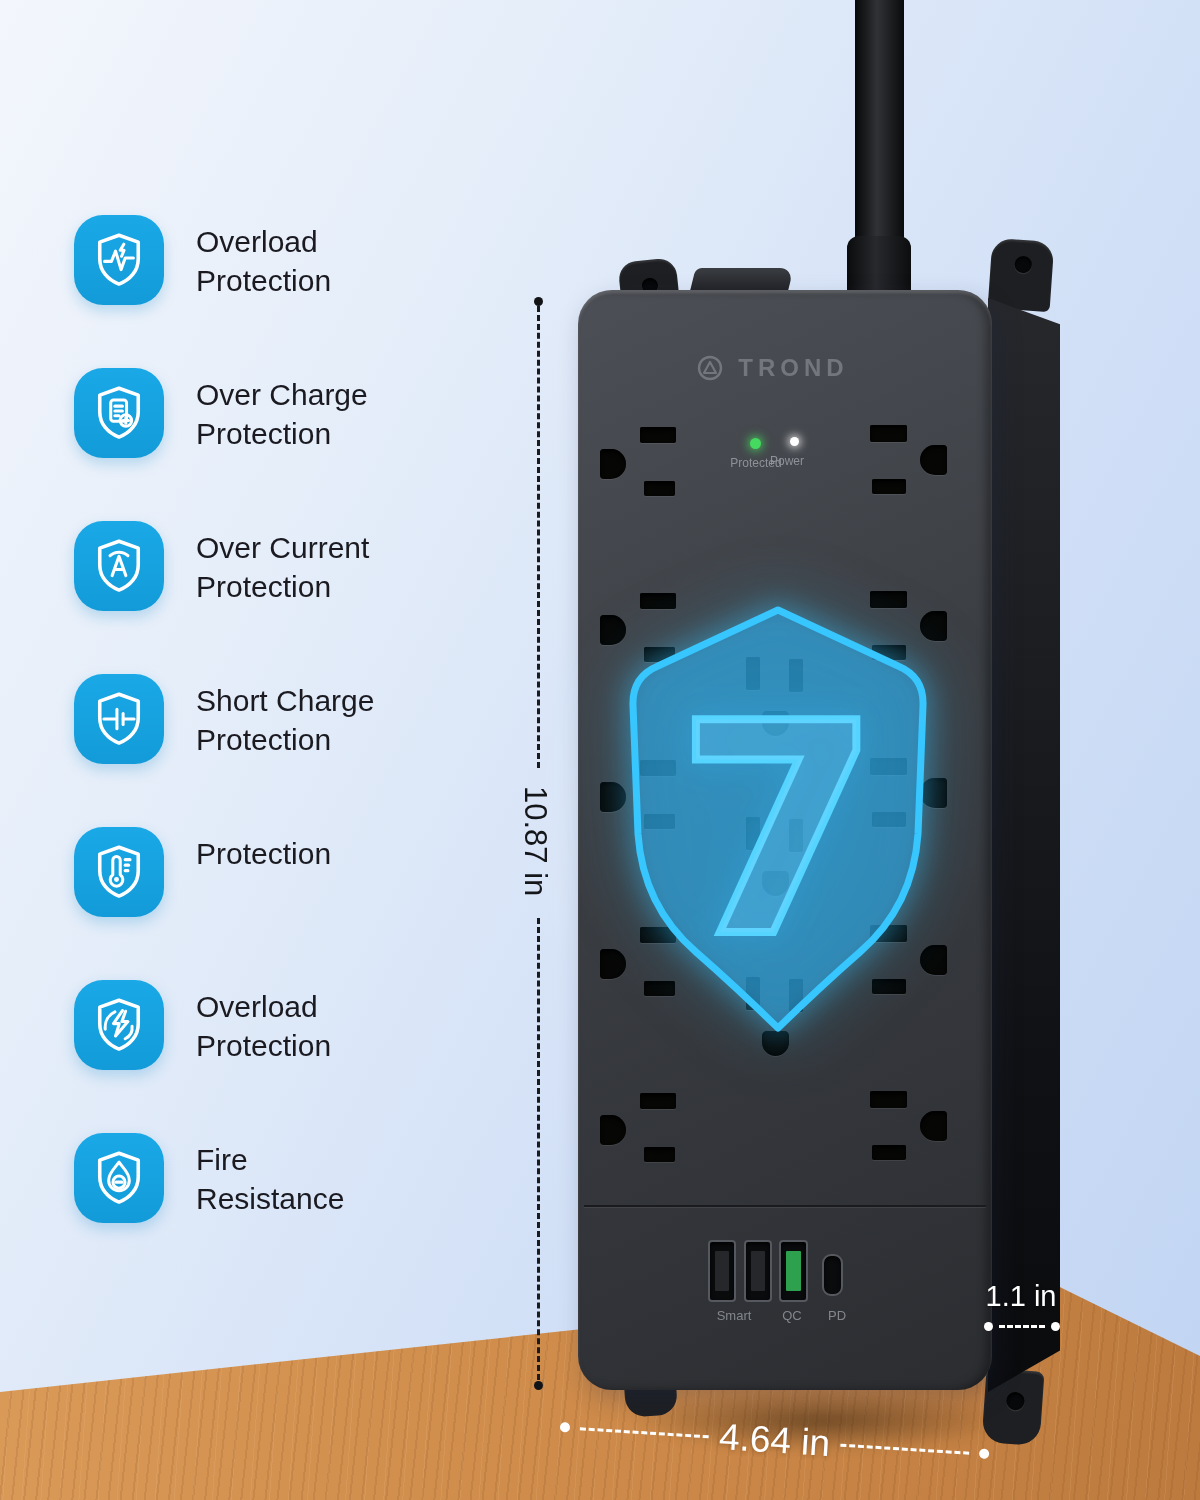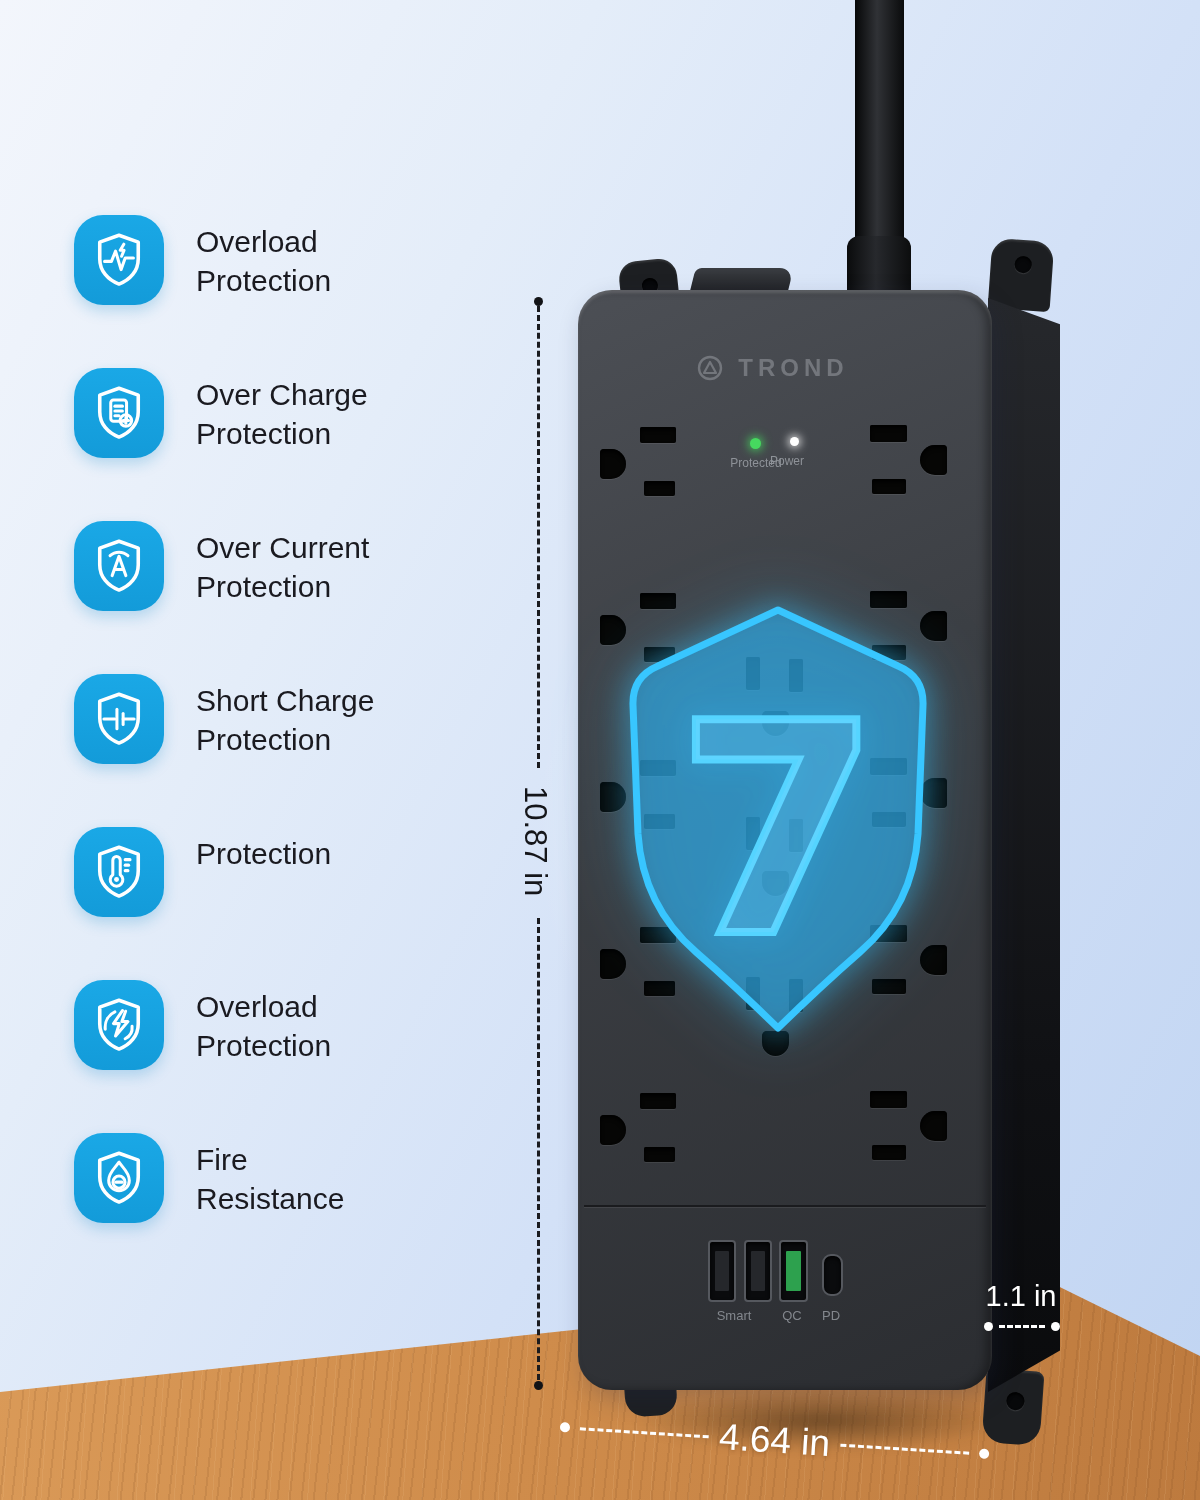--- a/index.html
+++ b/index.html
@@ -113,21 +113,21 @@
   .usb{position:absolute;border:2px solid #55585e;background:#0a0b0d;box-shadow:inset 0 2px 4px rgba(0,0,0,.9);}
   .usb .tab{position:absolute;left:5px;top:9px;right:5px;bottom:9px;border-radius:1px;background:#25272b;}
   .usb-a1{left:130px;top:950px;width:24px;height:58px;border-radius:4px;}
   .usb-a2{left:166px;top:950px;width:24px;height:58px;border-radius:4px;}
   .usb-qc{left:201px;top:950px;width:25px;height:58px;border-radius:4px;}
   .usb-qc .tab{background:#2da14e;}
   .usb-c{left:244px;top:964px;width:17px;height:38px;border-radius:9px;}
   .usb-label{position:absolute;top:1018px;font-size:13px;color:#83878d;text-align:center;}
   .ul-smart{left:118px;width:76px;}
   .ul-qc{left:196px;width:36px;}
-  .ul-pd{left:238px;width:30px;}
+  .ul-pd{left:244px;width:30px;}
   
   .shield-wrap{position:absolute;left:608px;top:594px;width:340px;height:456px;
     filter:drop-shadow(0 0 14px rgba(56,198,255,.65)) drop-shadow(0 0 34px rgba(56,198,255,.35));}
   .shield-wrap svg{width:100%;height:100%;display:block;}
   .shield-num{
     font-family:"DejaVu Sans","Liberation Sans",sans-serif;font-weight:bold;font-size:292px;
     fill:rgba(130,215,255,.20);stroke:#55d4ff;stroke-width:8px;paint-order:stroke;
   }
   
   .dim-v-seg{position:absolute;left:537px;width:0;border-left:3px dashed #1a1b1f;}

